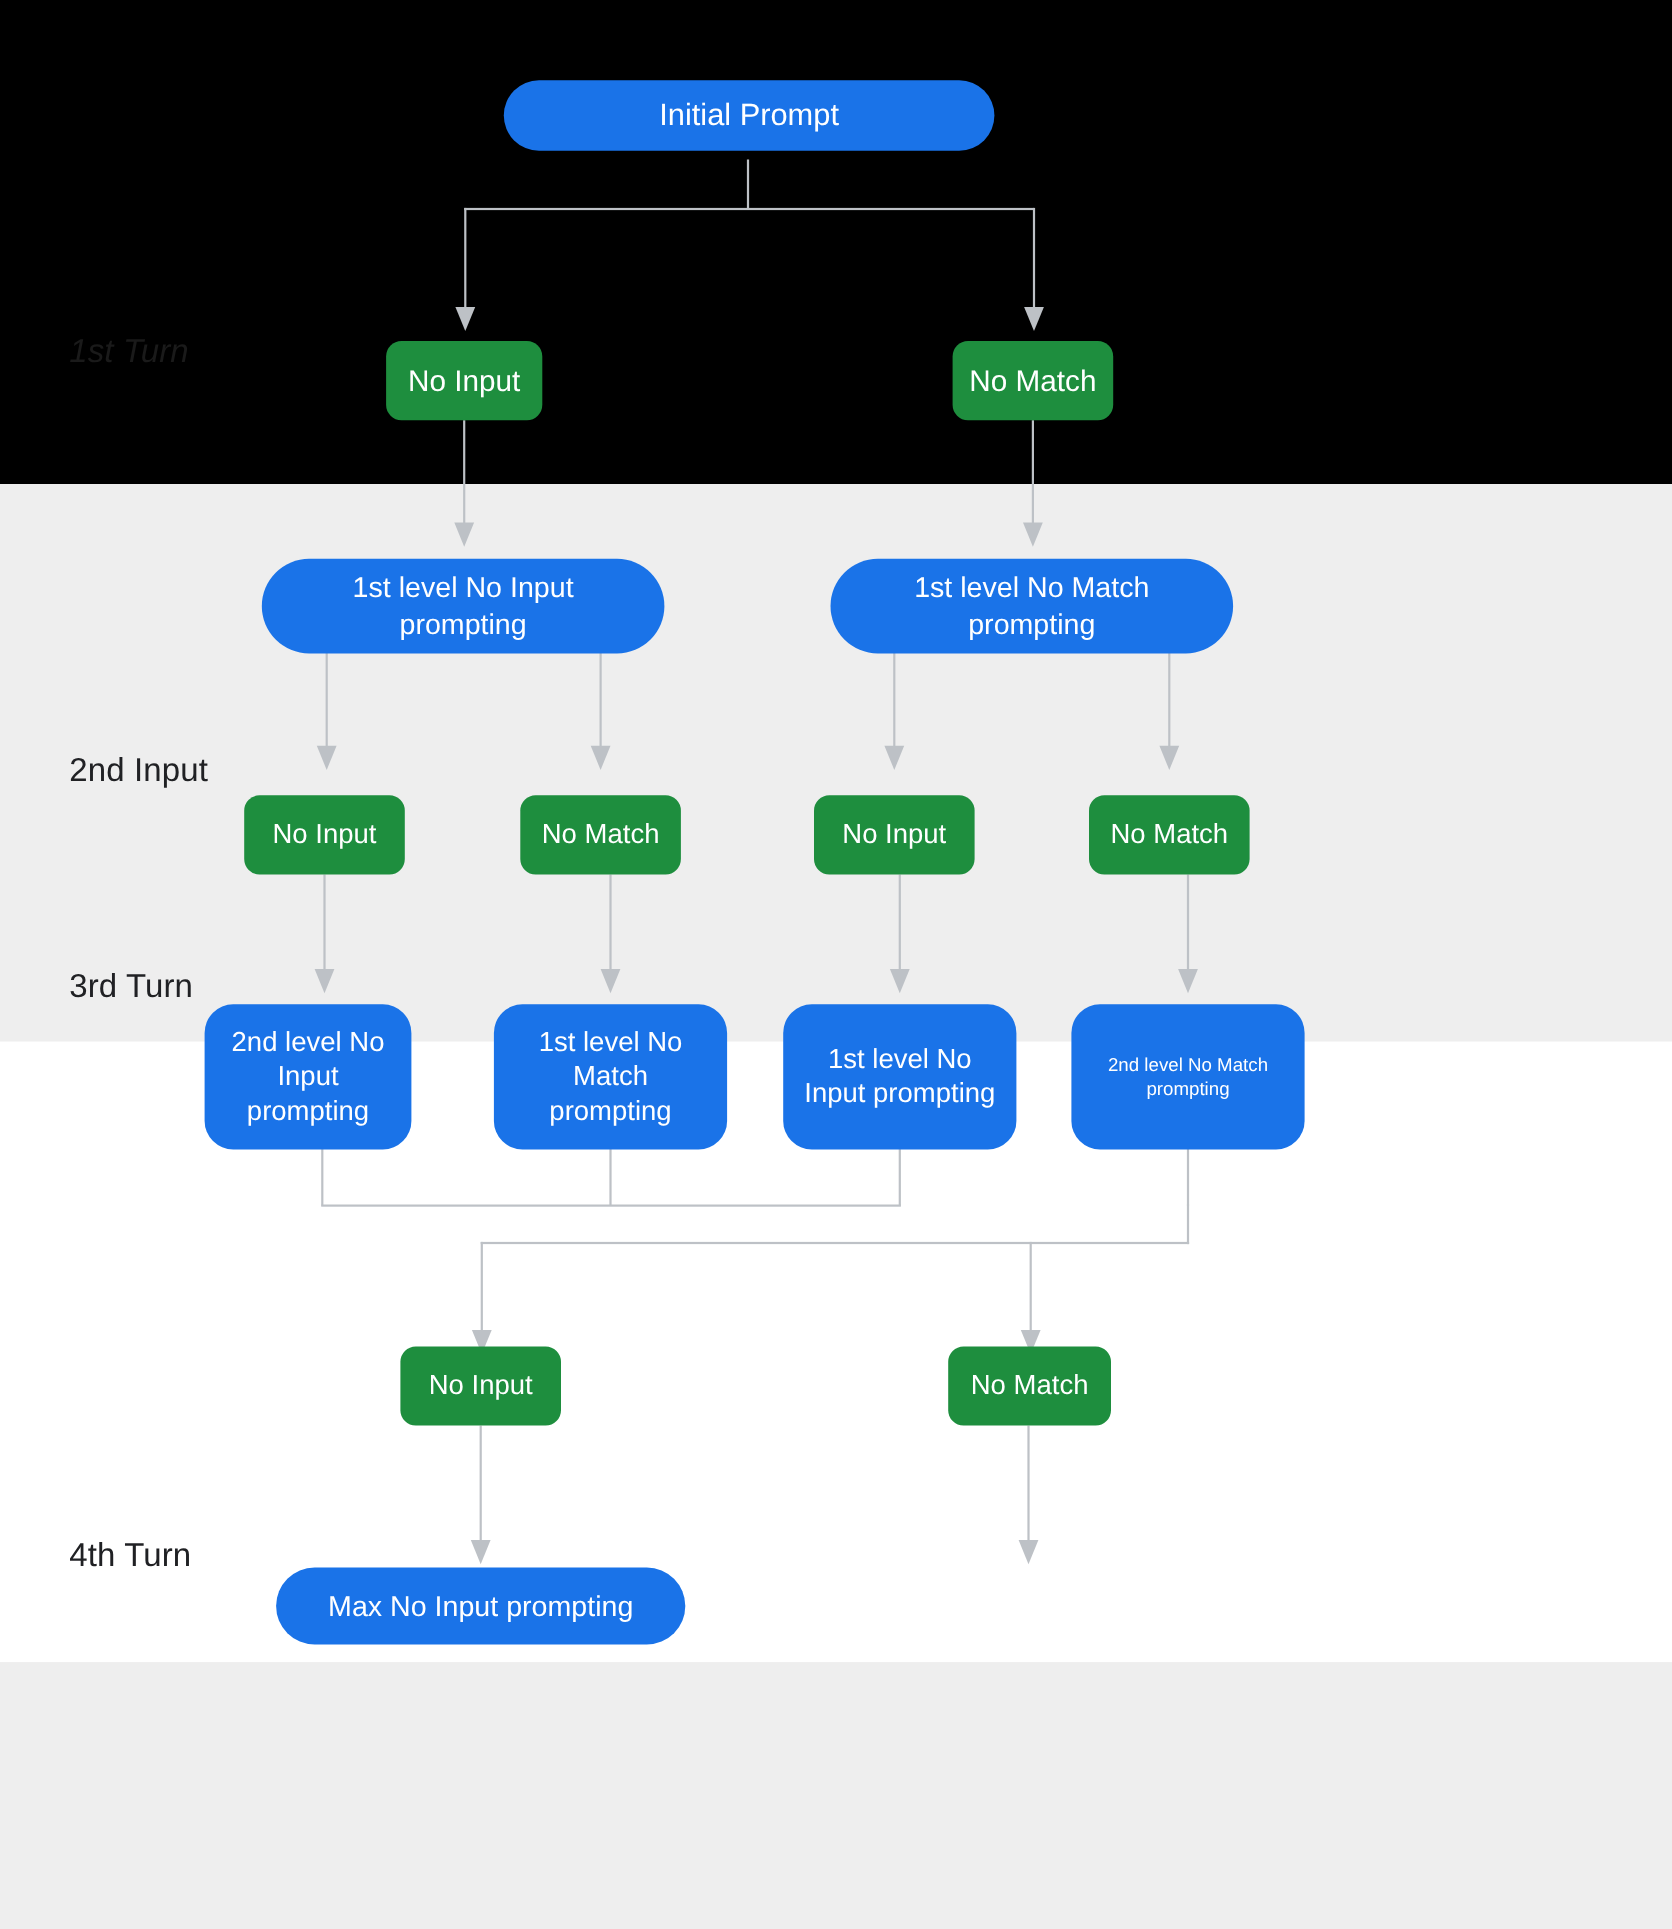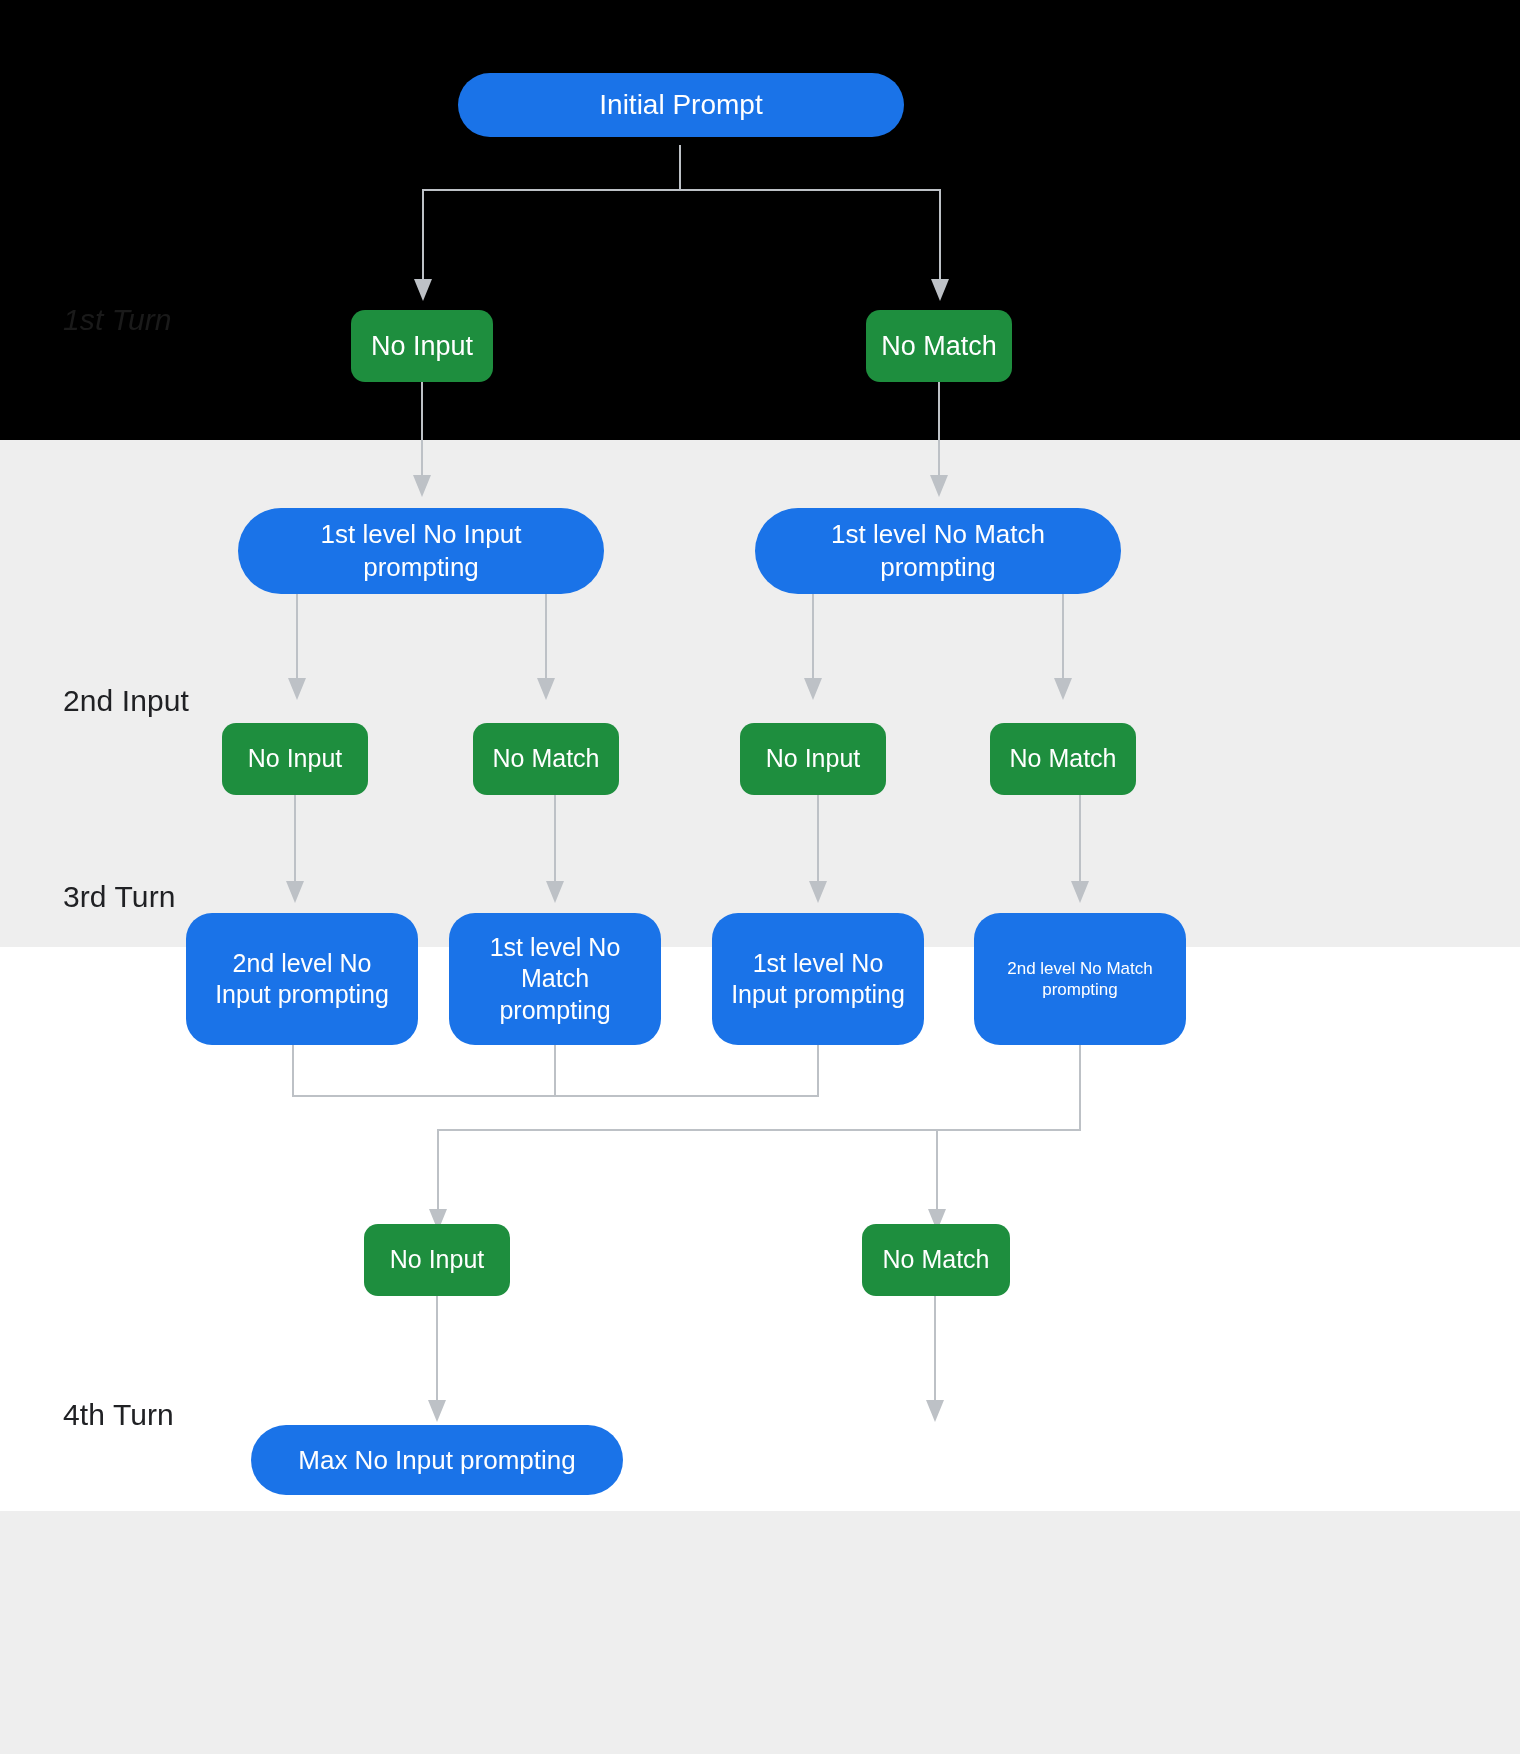--- a/index.html
+++ b/index.html
@@ -150,21 +150,21 @@
   <div class="node node-green r-med" style="left:866px; top:310px; width:146px; height:72px; font-size:27px;">No Match</div>
 
   <div class="node node-blue r-pill" style="left:238px; top:508px; width:366px; height:86px; font-size:26px; padding:0 26px;">1st level No Input prompting</div>
   <div class="node node-blue r-pill" style="left:755px; top:508px; width:366px; height:86px; font-size:26px; padding:0 26px;">1st level No Match prompting</div>
 
   <div class="node node-green r-med" style="left:222px; top:723px; width:146px; height:72px; font-size:25px;">No Input</div>
   <div class="node node-green r-med" style="left:473px; top:723px; width:146px; height:72px; font-size:25px;">No Match</div>
   <div class="node node-green r-med" style="left:740px; top:723px; width:146px; height:72px; font-size:25px;">No Input</div>
   <div class="node node-green r-med" style="left:990px; top:723px; width:146px; height:72px; font-size:25px;">No Match</div>
 
-  <div class="node node-blue r-big" style="left:186px; top:913px; width:232px; height:132px; font-size:25px; padding:0 18px;">2nd level No Input prompting</div>
+  <div class="node node-blue r-big" style="left:186px; top:913px; width:188px; height:132px; font-size:25px; padding:0 18px;">2nd level No Input prompting</div>
   <div class="node node-blue r-big" style="left:449px; top:913px; width:212px; height:132px; font-size:25px; padding:0 18px;">1st level No Match prompting</div>
   <div class="node node-blue r-big" style="left:712px; top:913px; width:212px; height:132px; font-size:25px; padding:0 18px;">1st level No Input prompting</div>
   <div class="node node-blue r-big" style="left:974px; top:913px; width:212px; height:132px; font-size:17px; padding:0 18px;">2nd level No Match prompting</div>
 
   <div class="node node-green r-med" style="left:364px; top:1224px; width:146px; height:72px; font-size:25px;">No Input</div>
   <div class="node node-green r-med" style="left:862px; top:1224px; width:148px; height:72px; font-size:25px;">No Match</div>
 
   <div class="node node-blue r-pill" style="left:251px; top:1425px; width:372px; height:70px; font-size:26px; padding:0 20px;text-align:center;">Max No Input prompting</div>
 
 </div>

